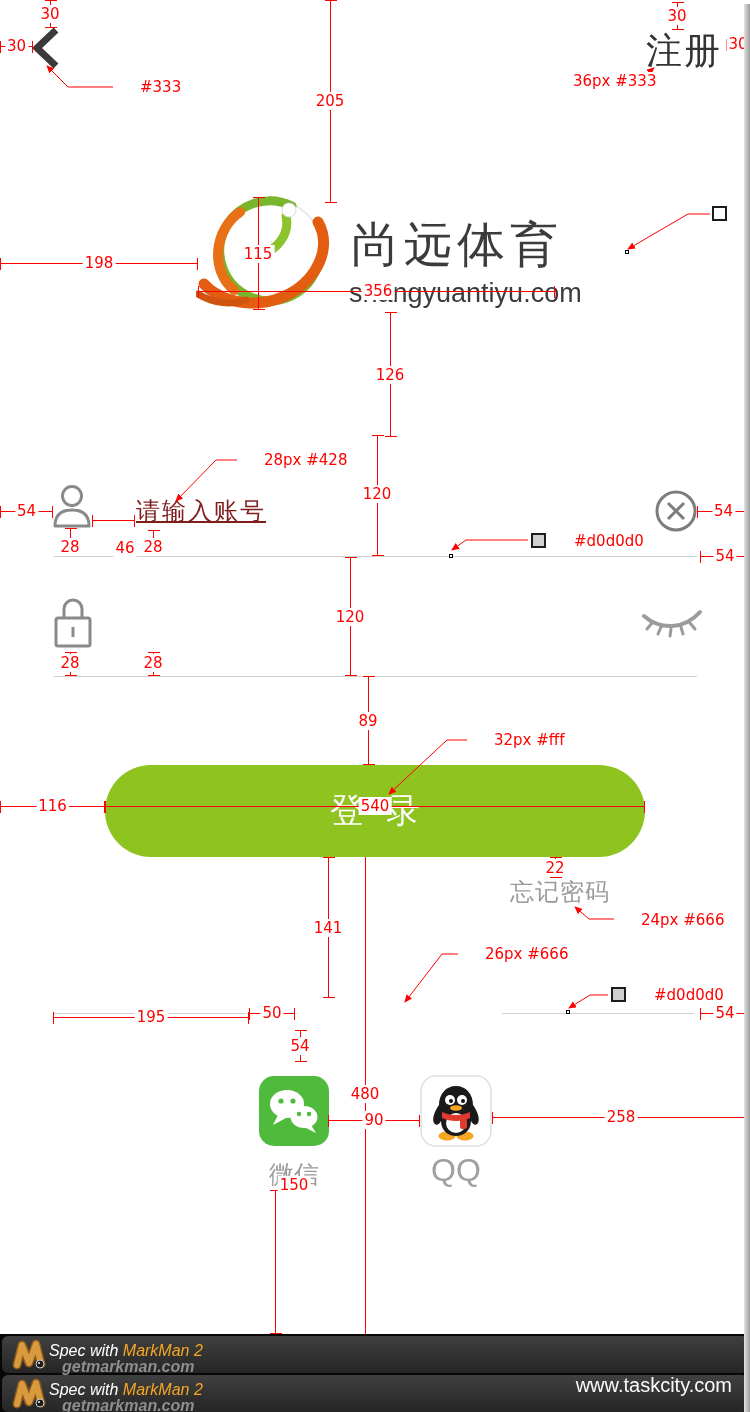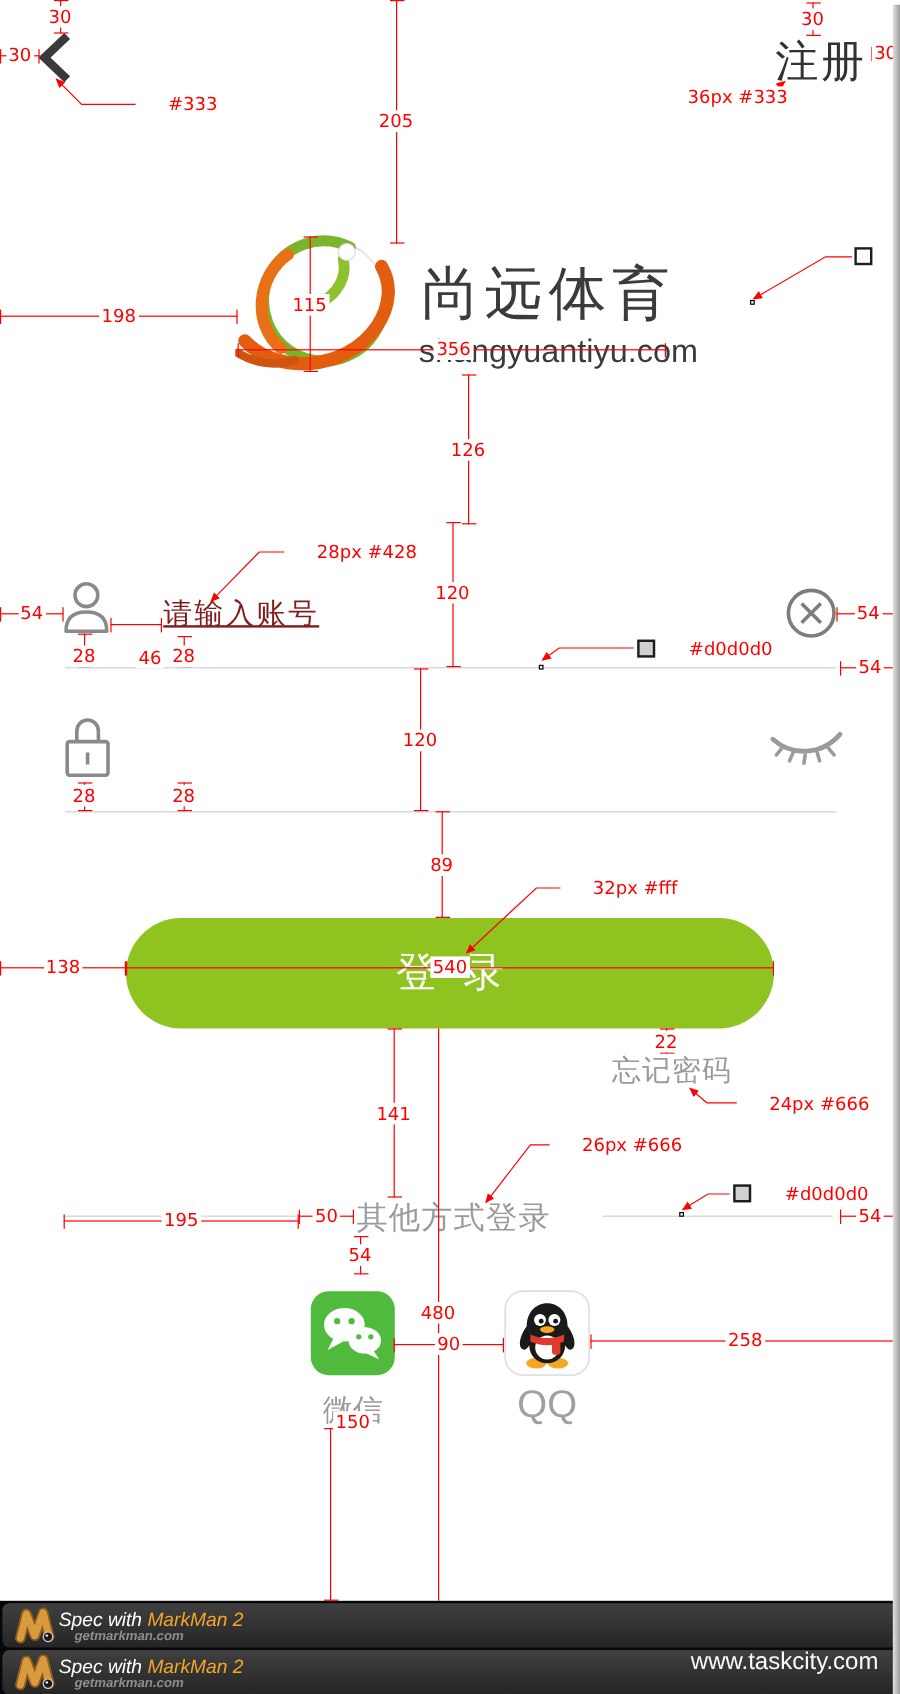--- a/index.html
+++ b/index.html
@@ -39,21 +39,21 @@
                background:linear-gradient(to right,#e3e3e3,#bcbcbc 55%,#9a9a9a); }
 
   
   .footer { position:absolute; left:0; top:1334px; width:750px; height:78px; background:#070707; z-index:20; }
   .banner { position:absolute; left:2px; width:746px; height:37px; border-radius:6px;
             background:linear-gradient(#404040,#252525); }
   #banner1 { top:2px; } #banner2 { top:41px; }
   .mm-logo  { position:absolute; left:10px; top:3px; }
   .mm-title { position:absolute; left:47px; top:6px; font-size:16px; font-style:italic; font-weight:normal; color:#fff; white-space:nowrap; }
   .mm-title .orange { color:#f5a623; }
-  .mm-sub   { position:absolute; left:60px; top:22px; font-size:11px; font-style:italic; font-weight:bold; color:#8e8e8e; }
+  .mm-sub   { position:absolute; left:60px; top:22px; font-size:16px; font-style:italic; font-weight:bold; color:#8e8e8e; }
   .taskcity { position:absolute; right:18px; top:40px; font-size:20px; color:#fafafa; z-index:22; }
 
   
   #annotations { position:absolute; left:0; top:0; width:750px; height:1412px; pointer-events:none; }
   .hline { position:absolute; border-top:1px solid #ff0000; z-index:24; }
   .hline::before,.hline::after { content:""; position:absolute; top:-6px; height:12px; width:1px; background:#ff0000; }
   .hline::before { left:0; } .hline::after { right:0; }
   .vline { position:absolute; border-left:1px solid #ff0000; z-index:24; }
   .vline::before,.vline::after { content:""; position:absolute; left:-6px; width:12px; height:1px; background:#ff0000; }
   .vline::before { top:0; } .vline::after { bottom:0; }
@@ -106,21 +106,20 @@
   <svg class="eye-icon" width="64" height="36" viewBox="0 0 64 36">
     <path d="M 4 10 C 20 24 44 24 60 6" fill="none" stroke="#9b9b9b" stroke-width="4" stroke-linecap="round"></path>
     <path d="M 12 17 L 7 23 M 21 21 L 18 28 M 31 23 L 30 30 M 41 21 L 43 28 M 50 17 L 55 23" stroke="#9b9b9b" stroke-width="3" stroke-linecap="round"></path>
   </svg>
   <div class="divider" style="left:54px;top:676px;width:643px;"></div>
 
   <button class="login-btn">登录</button>
   <div class="forgot">忘记密码</div>
 
   <div class="divider" style="left:53px;top:1013px;width:193px;"></div>
-  <div class="other">其他方式登录</div>
   <div class="divider" style="left:502px;top:1013px;width:192px;"></div>
 
   <svg class="wechat-btn" width="72" height="72" viewBox="0 0 72 72">
     <rect x="1" y="1" width="70" height="70" rx="15" fill="#4fba3c"></rect>
     <ellipse cx="29" cy="29" rx="17" ry="14" fill="#fff"></ellipse>
     <path d="M 20 40 L 15 50 L 28 43 Z" fill="#fff"></path>
     <circle cx="23" cy="26" r="2.6" fill="#4fba3c"></circle>
       <circle cx="35" cy="26" r="2.6" fill="#4fba3c"></circle>
     <ellipse cx="46" cy="42" rx="13.5" ry="11" fill="#fff"></ellipse>
     <path d="M 53 50 L 58 58 L 46 52 Z" fill="#fff"></path>
@@ -181,21 +180,21 @@
       <span class="mlabel" style="left: 378px; top: 291px;">356</span>
       <div class="hline" style="left: 0px; top: 511px; width: 53px;"></div>
       <span class="mlabel" style="left: 26.5px; top: 511px;">54</span>
       <div class="hline" style="left: 92px; top: 520px; width: 43px;"></div>
       <span class="mlabel" style="left: 125px; top: 520px; margin-top: 28px;">46</span>
       <div class="hline" style="left: 697px; top: 511px; width: 53px;"></div>
       <span class="mlabel" style="left: 723.5px; top: 511px;">54</span>
       <div class="hline" style="left: 700px; top: 556px; width: 50px;"></div>
       <span class="mlabel" style="left: 725px; top: 556px;">54</span>
       <div class="hline" style="left: 0px; top: 806px; width: 105px;"></div>
-      <span class="mlabel" style="left: 52.5px; top: 806px;">138</span>
+      <span class="mlabel" style="left: 52.5px; top: 806px;">116</span>
       <div class="hline" style="left: 105px; top: 806px; width: 540px;"></div>
       <span class="mlabel" style="left: 375px; top: 806px;">540</span>
       <div class="hline" style="left: 53px; top: 1017px; width: 196px;"></div>
       <span class="mlabel" style="left: 151px; top: 1017px;">195</span>
       <div class="hline" style="left: 249px; top: 1013px; width: 46px;"></div>
       <span class="mlabel" style="left: 272px; top: 1013px;">50</span>
       <div class="hline" style="left: 700px; top: 1013px; width: 50px;"></div>
       <span class="mlabel" style="left: 725px; top: 1013px;">54</span>
       <div class="hline" style="left: 328px; top: 1120px; width: 92px;"></div>
       <span class="mlabel" style="left: 374px; top: 1120px;">90</span>

